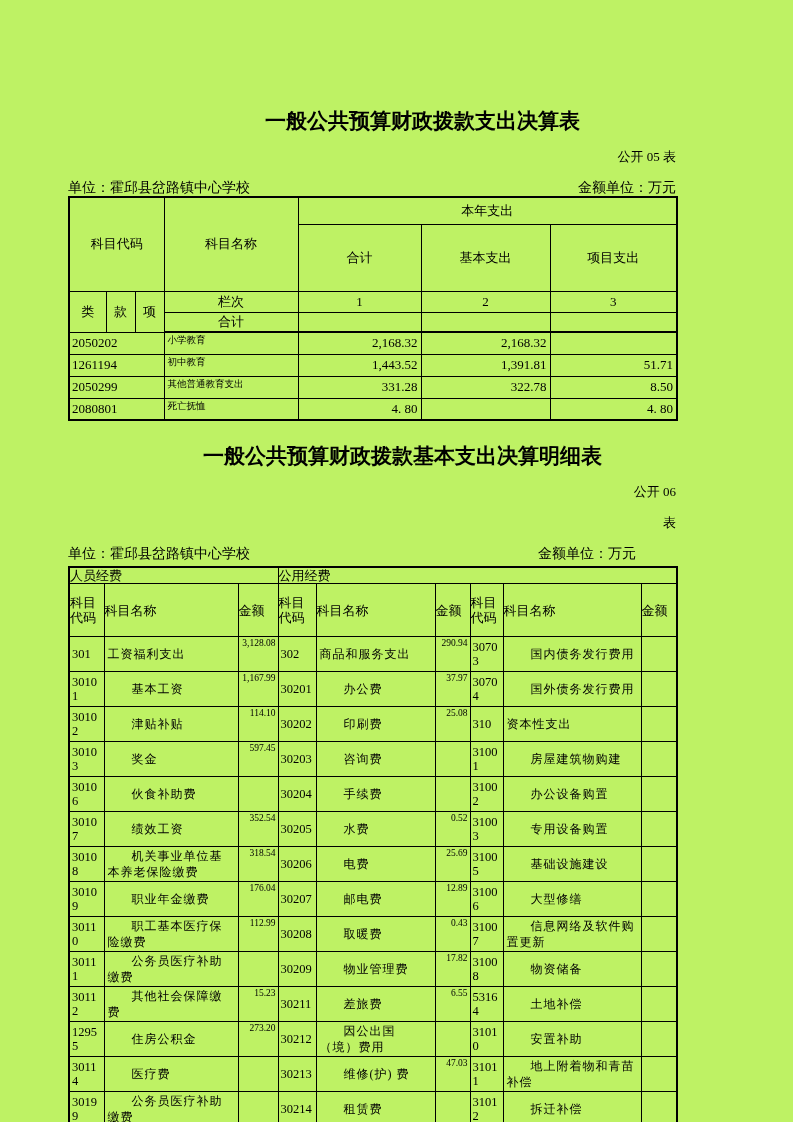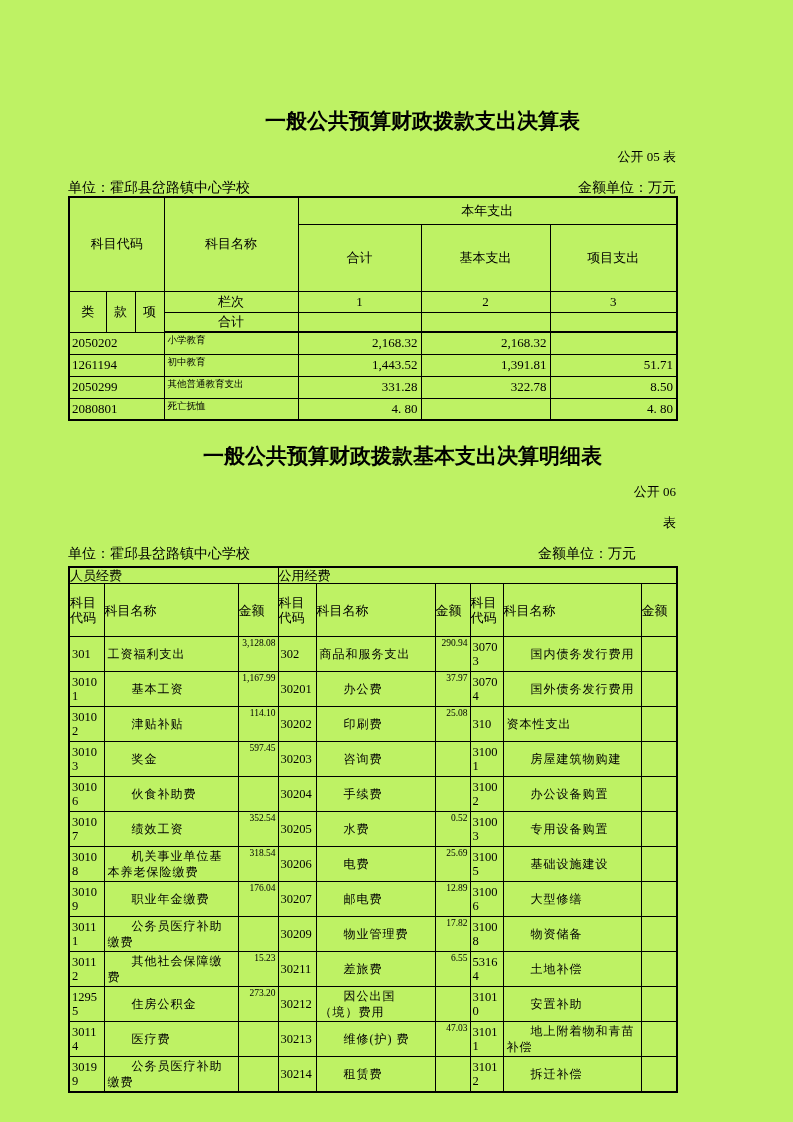--- a/index.html
+++ b/index.html
@@ -252,20 +252,31 @@
             <td class="t2-name sub">职业年金缴费</td>
             <td class="t2-amt">176.04</td>
             <td class="t2-code">30207</td>
             <td class="t2-name sub">邮电费</td>
             <td class="t2-amt">12.89</td>
             <td class="t2-code">31006</td>
             <td class="t2-name sub">大型修缮</td>
             <td class="t2-amt"></td>
           </tr>
           <tr>
+            <td class="t2-code">30110</td>
+            <td class="t2-name sub">职工基本医疗保险缴费</td>
+            <td class="t2-amt">112.99</td>
+            <td class="t2-code">30208</td>
+            <td class="t2-name sub">取暖费</td>
+            <td class="t2-amt">0.43</td>
+            <td class="t2-code">31007</td>
+            <td class="t2-name sub">信息网络及软件购置更新</td>
+            <td class="t2-amt"></td>
+          </tr>
+          <tr>
             <td class="t2-code">30111</td>
             <td class="t2-name sub">公务员医疗补助缴费</td>
             <td class="t2-amt"></td>
             <td class="t2-code">30209</td>
             <td class="t2-name sub">物业管理费</td>
             <td class="t2-amt">17.82</td>
             <td class="t2-code">31008</td>
             <td class="t2-name sub">物资储备</td>
             <td class="t2-amt"></td>
           </tr>

